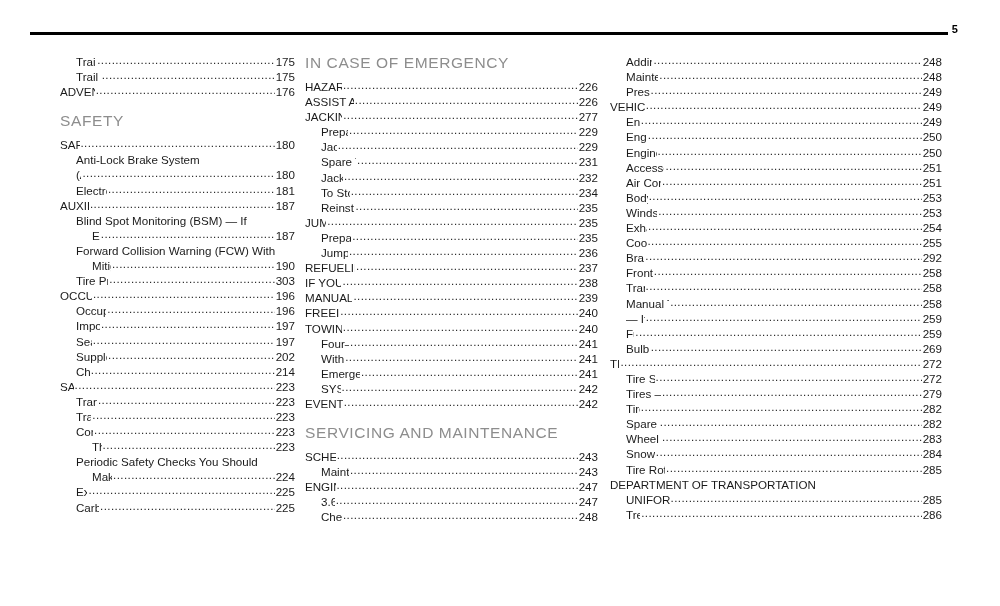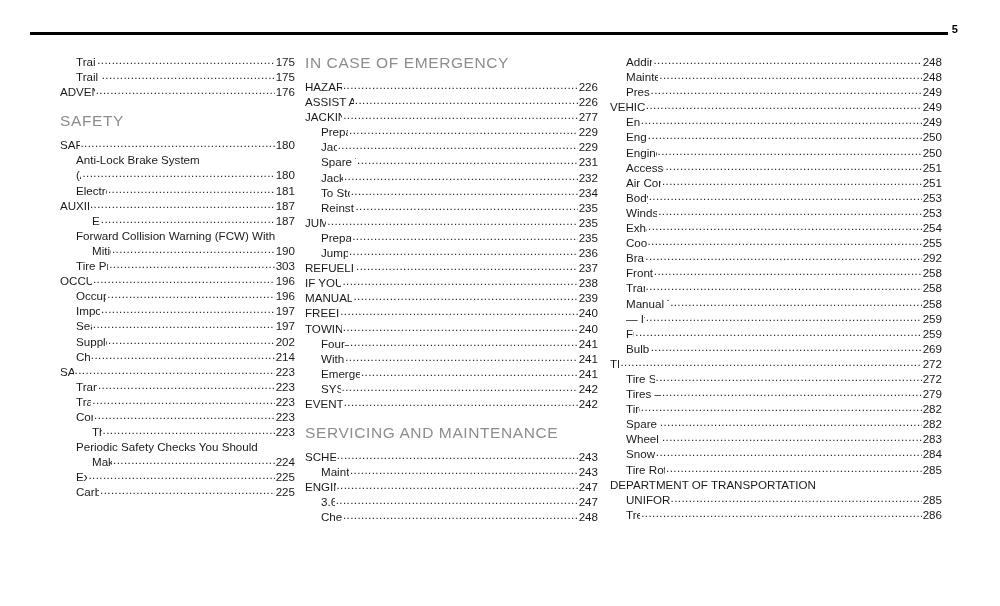--- a/index.html
+++ b/index.html
@@ -156,20 +156,23 @@
         <div class="entry lvl1">
           <span class="label">Electronic Brake Control (EBC) System</span>
           <span class="leader">............................................................................................................................................................................................................................................................................................................</span>
           <span class="pagenum">181</span>
         </div>
         <div class="entry lvl0">
           <span class="label">AUXILIARY DRIVING SYSTEMS</span>
           <span class="leader">............................................................................................................................................................................................................................................................................................................</span>
           <span class="pagenum">187</span>
         </div>
+        <div class="entry lvl1 nodots">
+          <span class="label">Blind Spot Monitoring (BSM) — If</span>
+        </div>
         <div class="entry lvl2">
           <span class="label">Equipped</span>
           <span class="leader">............................................................................................................................................................................................................................................................................................................</span>
           <span class="pagenum">187</span>
         </div>
         <div class="entry lvl1 nodots">
           <span class="label">Forward Collision Warning (FCW) With</span>
         </div>
         <div class="entry lvl2">
           <span class="label">Mitigation — If Equipped</span>

